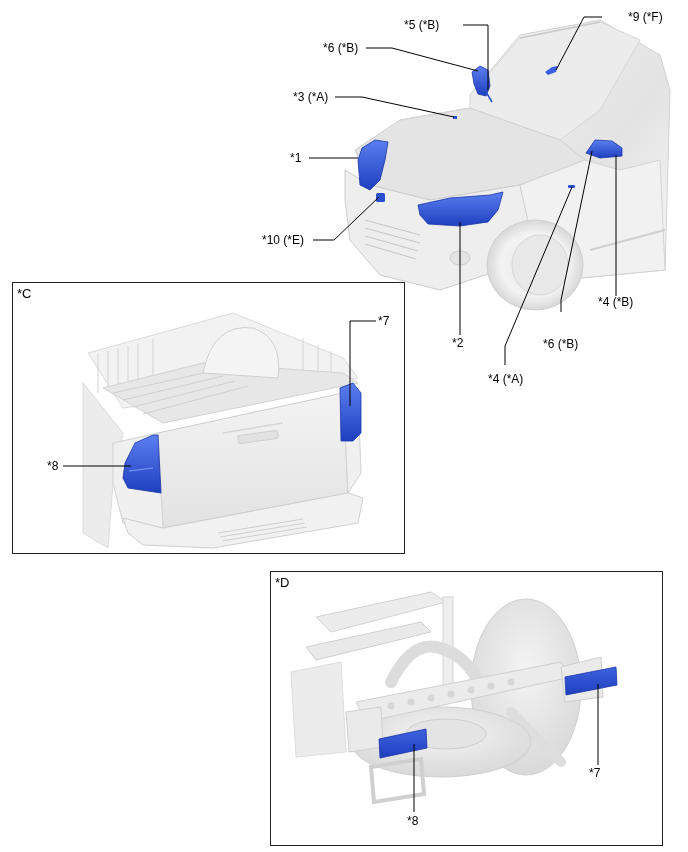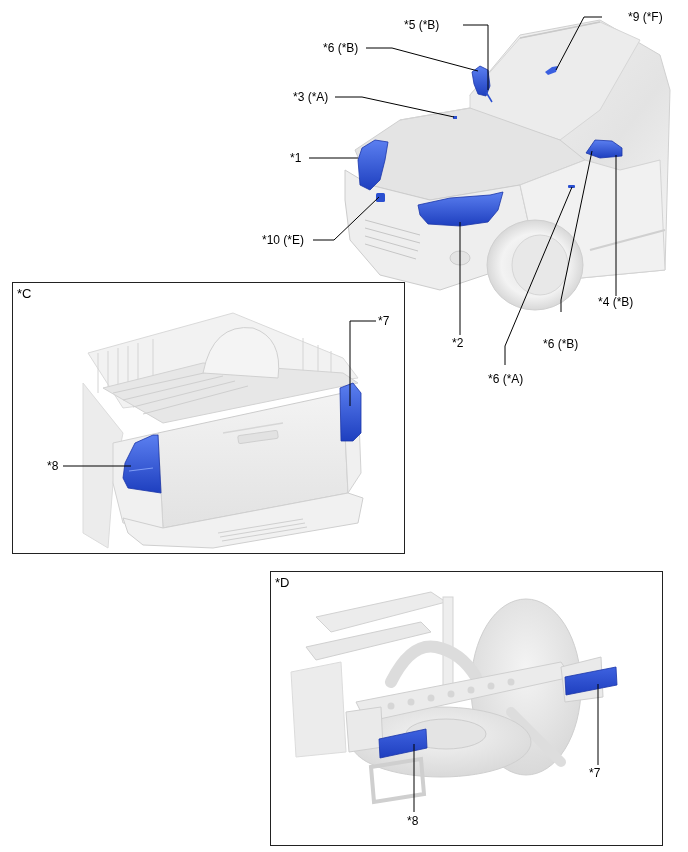--- a/index.html
+++ b/index.html
@@ -99,21 +99,21 @@
 
 <span class="lbl" style="left:404px;top:18px;">*5 (*B)</span>
 <span class="lbl" style="left:323px;top:41px;">*6 (*B)</span>
 <span class="lbl" style="left:628px;top:10px;">*9 (*F)</span>
 <span class="lbl" style="left:293px;top:90px;">*3 (*A)</span>
 <span class="lbl" style="left:290px;top:151px;">*1</span>
 <span class="lbl" style="left:262px;top:233px;">*10 (*E)</span>
 <span class="lbl" style="left:598px;top:295px;">*4 (*B)</span>
 <span class="lbl" style="left:452px;top:336px;">*2</span>
 <span class="lbl" style="left:543px;top:337px;">*6 (*B)</span>
-<span class="lbl" style="left:488px;top:372px;">*6 (*A)</span>
+<span class="lbl" style="left:488px;top:372px;">*4 (*A)</span>
 
 <div class="panel" style="left:12px;top:282px;width:393px;height:272px;">
   <span class="panel-title">*C</span>
   <svg class="layer" width="390" height="270" viewBox="0 0 390 270">
     <defs>
       <linearGradient id="bedG" x1="0" y1="0" x2="0" y2="1">
         <stop offset="0" stop-color="#f3f3f3"></stop>
         <stop offset="1" stop-color="#e2e2e2"></stop>
       </linearGradient>
       <linearGradient id="blueC" x1="0" y1="0" x2="0" y2="1">

